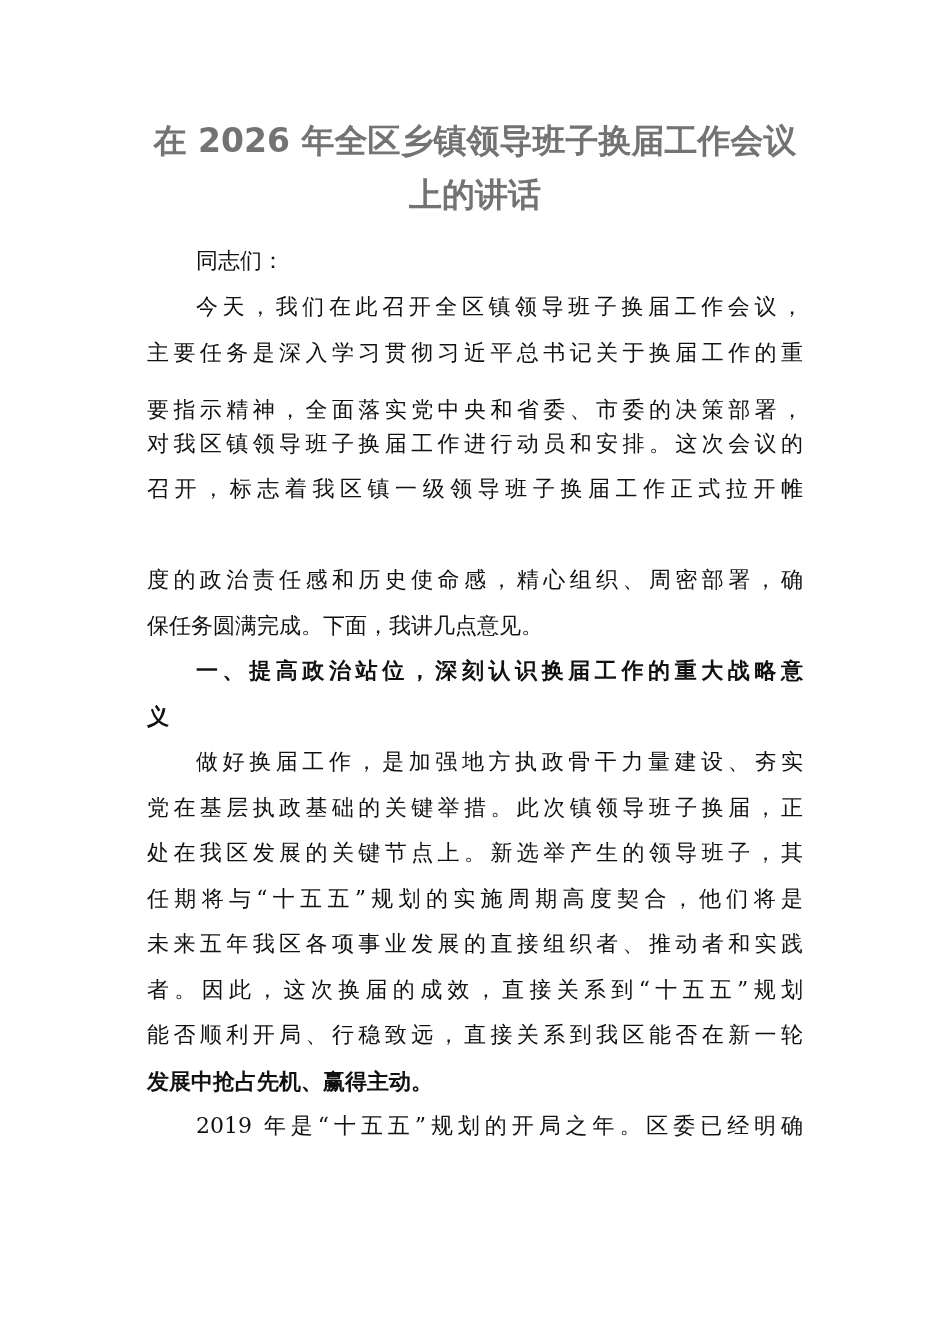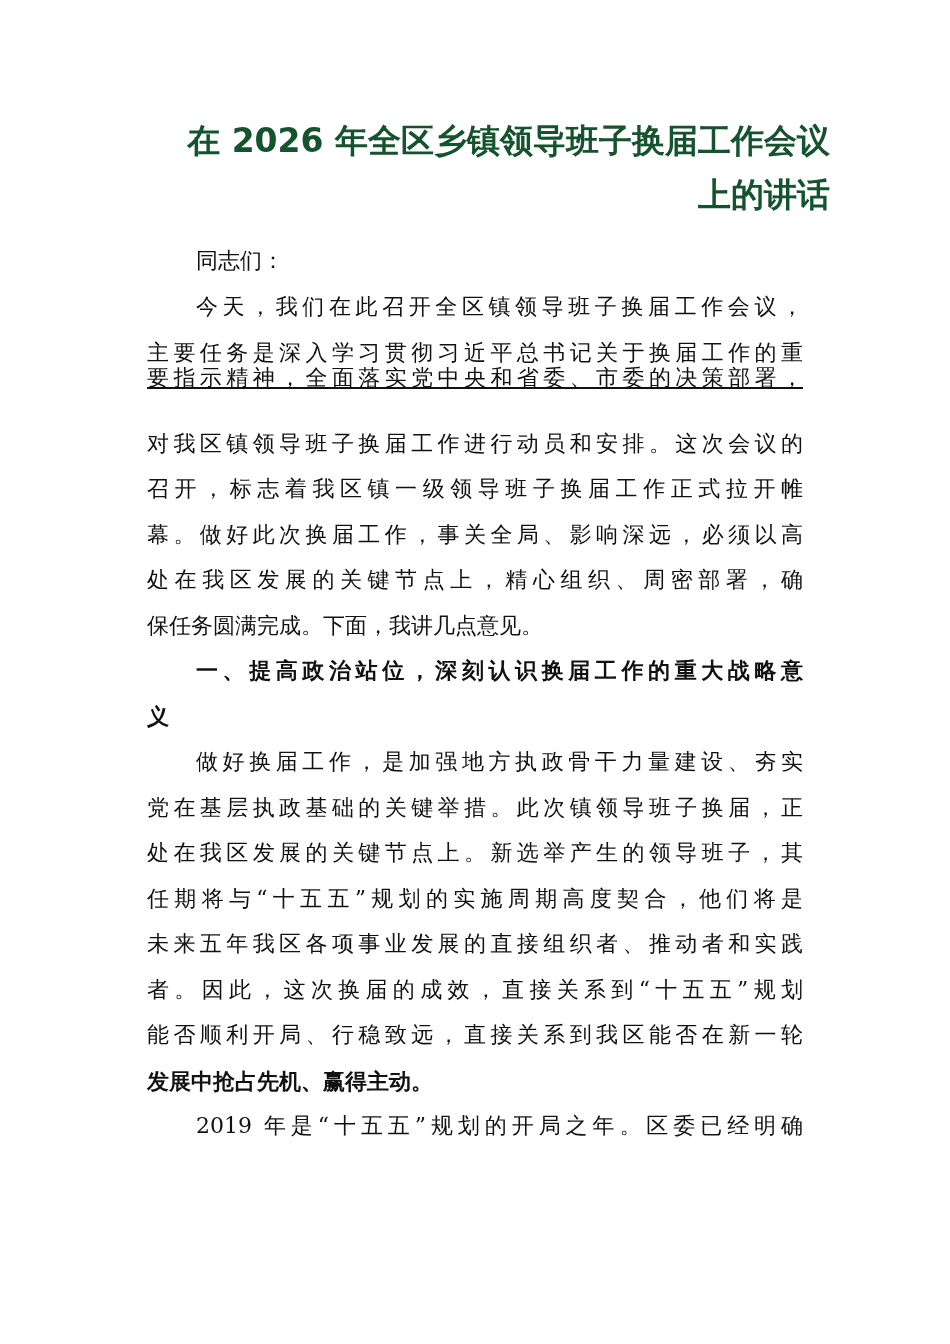--- a/index.html
+++ b/index.html
@@ -1,21 +1,21 @@
 <!DOCTYPE html>
 <html><head>
   <meta charset="utf-8">
   <style>
     html, body { margin: 0; padding: 0; background: #ffffff; }
     body { width: 950px; height: 1344px; position: relative; overflow: hidden; }
     .page { position: absolute; left: 0; top: 0; width: 950px; height: 1344px; background: #ffffff; }
     .title {
-      position: absolute; left: 120px; width: 710px; text-align: right;
+      position: absolute; left: 120px; width: 710px; text-align: center;
       font-family: "DejaVu Sans", sans-serif; font-weight: bold; font-size: 33px;
-      color: #14532d; line-height: 58px; letter-spacing: 0px;
+      color: #737373; line-height: 58px; letter-spacing: 0px;
     }
     .line {
       position: absolute; left: 147px; width: 656px; height: 46px;
       font-family: "DejaVu Serif", serif; font-size: 22px; color: #111;
       line-height: 46px; white-space: nowrap;
       text-align: justify; text-align-last: justify;
     }
     .line.last { text-align-last: left; }
     .line.indent { left: 196px; width: 607px; }
     .line.bold { font-family: "DejaVu Sans", sans-serif; font-weight: bold; }
@@ -25,25 +25,24 @@
 
 <div class="page">
 
   <div class="title" style="top:112px;">在 2026 年全区乡镇领导班子换届工作会议</div>
   <div class="title" style="top:166px;">上的讲话</div>
 
   <div class="line indent last" style="top:238px;">同志们：</div>
 
   <div class="line indent" style="top:284px;">今天，我们在此召开全区镇领导班子换届工作会议，</div>
   <div class="line" style="top:330px;">主要任务是深入学习贯彻习近平总书记关于换届工作的重</div>
-  <div class="line" style="top:355px;text-decoration:underline;">要指示精神，全面落实党中央和省委、市委的决策部署，</div>
+  <div class="line" style="top:387px;">要指示精神，全面落实党中央和省委、市委的决策部署，</div>
   <div class="line" style="top:421px;">对我区镇领导班子换届工作进行动员和安排。这次会议的</div>
   <div class="line" style="top:466px;">召开，标志着我区镇一级领导班子换届工作正式拉开帷</div>
-  <div class="line" style="top:512px;">幕。做好此次换届工作，事关全局、影响深远，必须以高</div>
-  <div class="line" style="top:557px;">处在我区发展的关键节点上，精心组织、周密部署，确</div>
+  <div class="line" style="top:557px;">度的政治责任感和历史使命感，精心组织、周密部署，确</div>
   <div class="line last" style="top:603px;">保任务圆满完成。下面，我讲几点意见。</div>
 
   <div class="line indent bold" style="top:648px;">一、提高政治站位，深刻认识换届工作的重大战略意</div>
   <div class="line bold last" style="top:694px;">义</div>
 
   <div class="line indent" style="top:739px;">做好换届工作，是加强地方执政骨干力量建设、夯实</div>
   <div class="line" style="top:785px;">党在基层执政基础的关键举措。此次镇领导班子换届，正</div>
   <div class="line" style="top:830px;">处在我区发展的关键节点上。新选举产生的领导班子，其</div>
   <div class="line" style="top:876px;">任期将与“十五五”规划的实施周期高度契合，他们将是</div>
   <div class="line" style="top:921px;">未来五年我区各项事业发展的直接组织者、推动者和实践</div>

